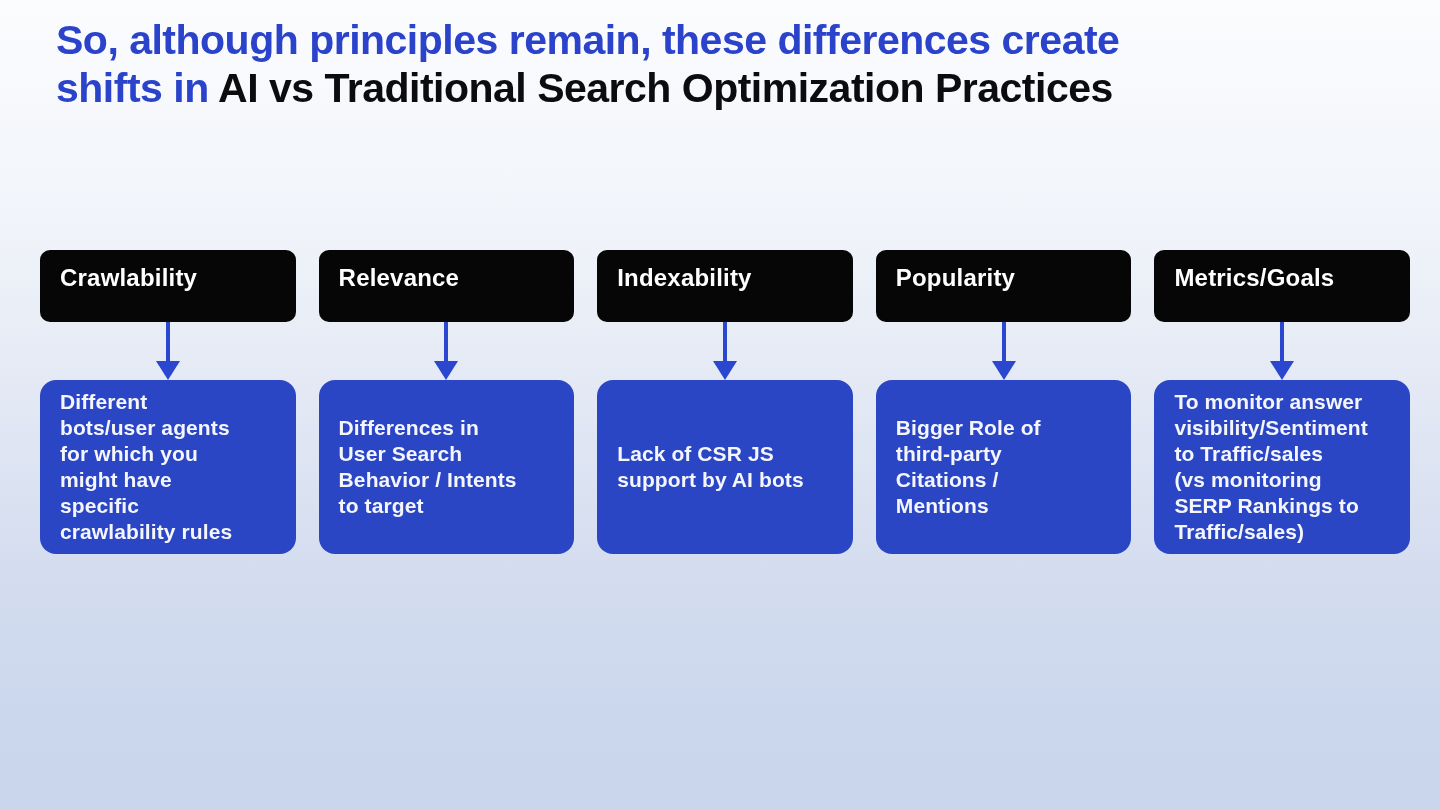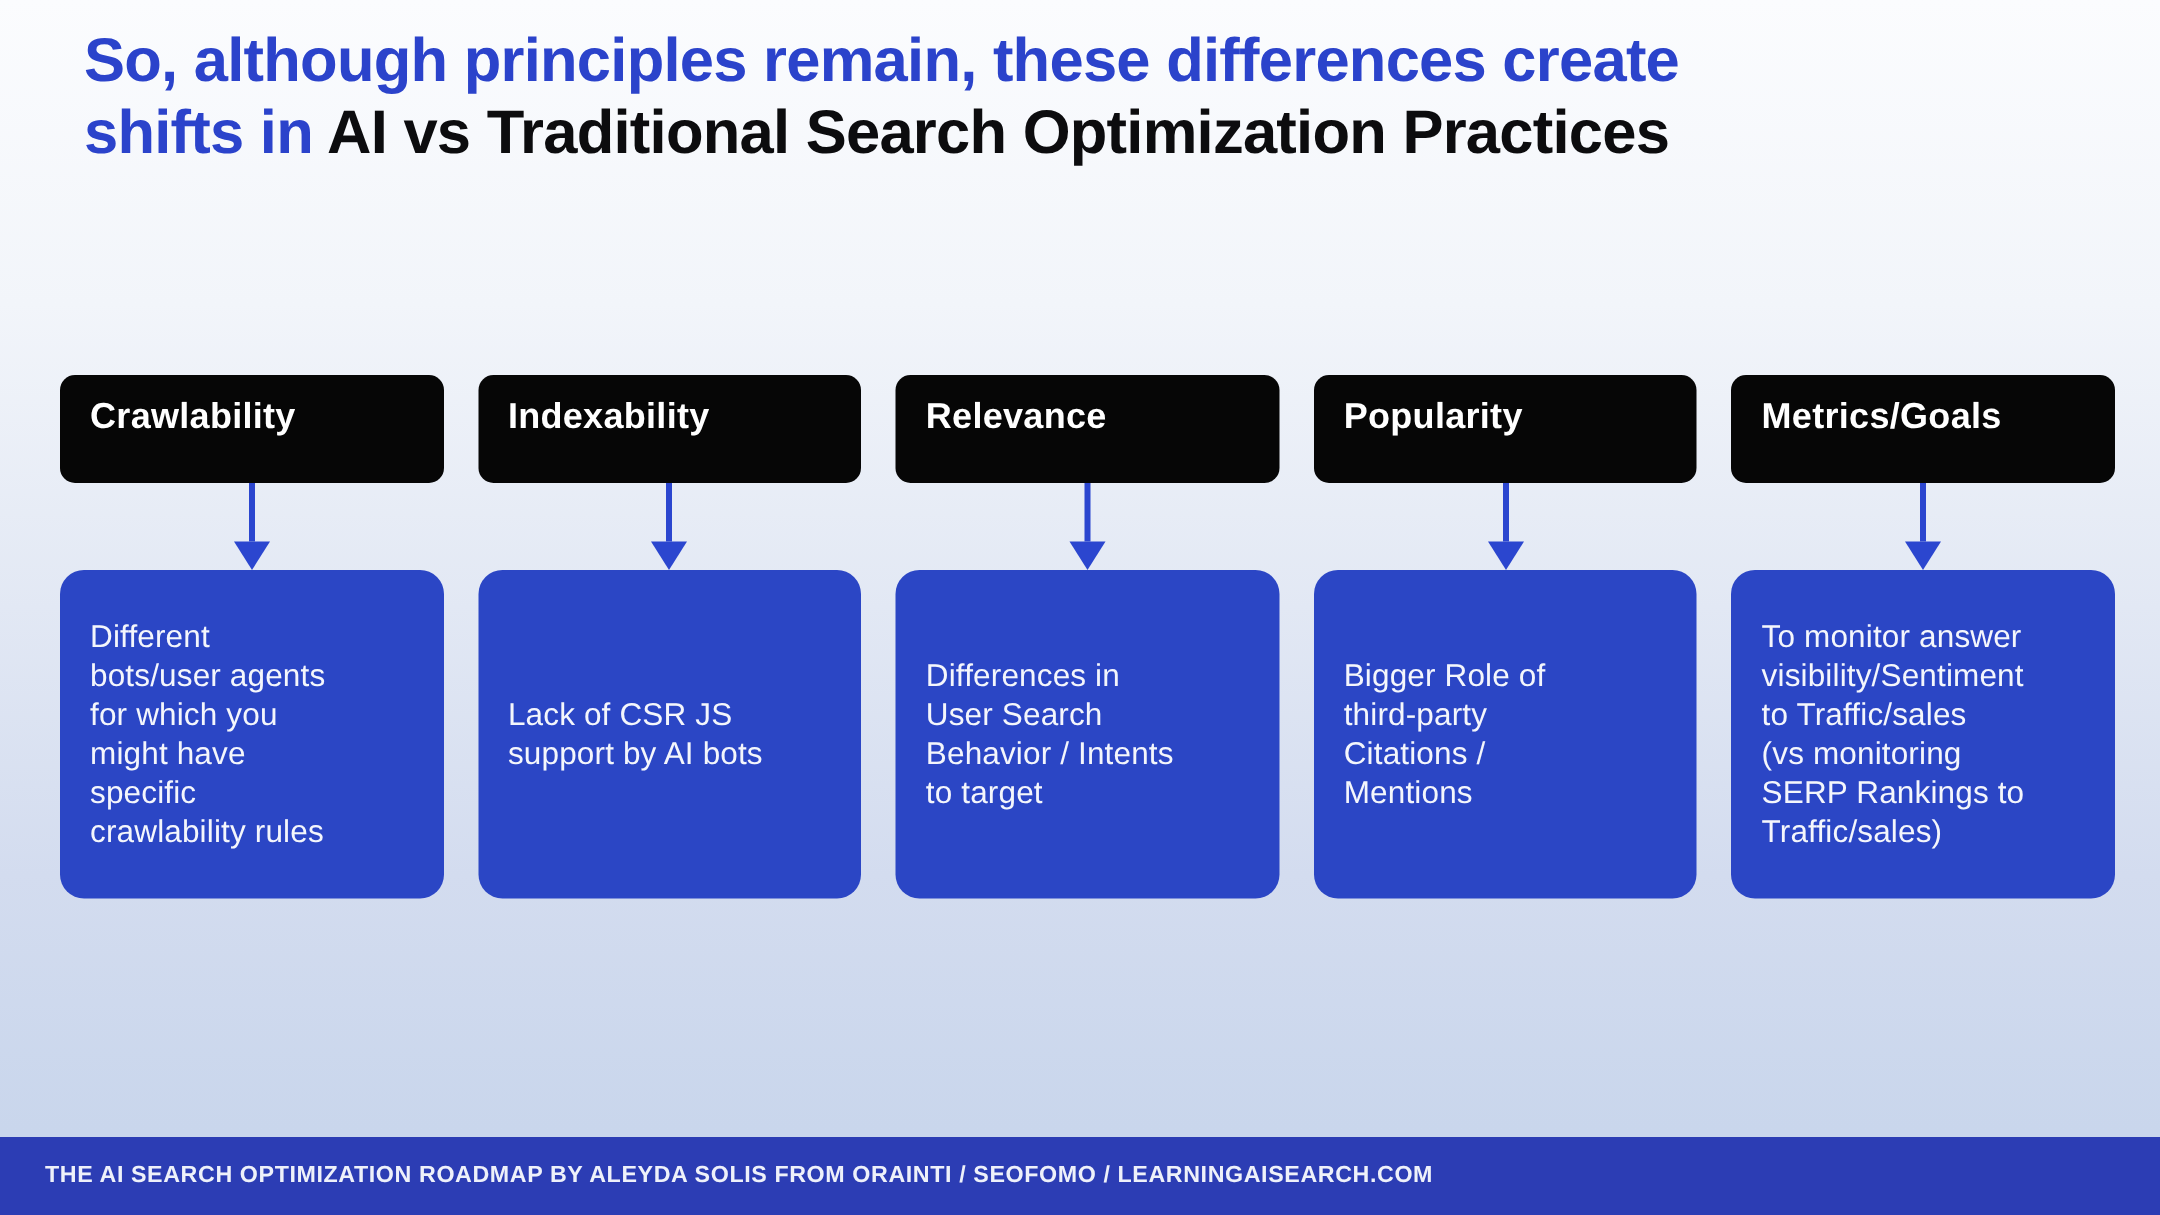--- a/index.html
+++ b/index.html
@@ -54,26 +54,26 @@
   }
   .arrow .stem { width: 4px; height: 39px; background: #2b46cf; }
   .arrow .head {
     width: 0; height: 0;
     border-left: 12px solid transparent;
     border-right: 12px solid transparent;
     border-top: 19px solid #2b46cf;
   }
 
   .detail-box {
-    height: 219px;
+    height: 174px;
     background: #2b46c5;
     border-radius: 16px;
     color: #f4f6fc;
     font-size: 21px;
-    font-weight: normal;
+    font-weight: bold;
     line-height: 26px;
     display: flex;
     align-items: center;
     padding: 0 12px 0 20px;
     white-space: pre-line;
     letter-spacing: 0.1px;
   }
 
   
   .footer {
@@ -110,39 +110,39 @@
       </div>
       <div class="detail-box">Different
 bots/user agents
 for which you
 might have
 specific
 crawlability rules</div>
     </div>
 
     <div class="column">
-      <div class="header-box">Indexability</div>
-      <div class="arrow">
-        <div class="stem"></div>
-        <div class="head"></div>
-      </div>
-      <div class="detail-box">Lack of CSR JS
-support by AI bots</div>
-    </div>
-
-    <div class="column">
       <div class="header-box">Relevance</div>
       <div class="arrow">
         <div class="stem"></div>
         <div class="head"></div>
       </div>
       <div class="detail-box">Differences in
 User Search
 Behavior / Intents
 to target</div>
+    </div>
+
+    <div class="column">
+      <div class="header-box">Indexability</div>
+      <div class="arrow">
+        <div class="stem"></div>
+        <div class="head"></div>
+      </div>
+      <div class="detail-box">Lack of CSR JS
+support by AI bots</div>
     </div>
 
     <div class="column">
       <div class="header-box">Popularity</div>
       <div class="arrow">
         <div class="stem"></div>
         <div class="head"></div>
       </div>
       <div class="detail-box">Bigger Role of
 third-party
@@ -159,17 +159,14 @@
       <div class="detail-box">To monitor answer
 visibility/Sentiment
 to Traffic/sales
 (vs monitoring
 SERP Rankings to
 Traffic/sales)</div>
     </div>
 
   </div>
 
-  <div class="footer">
-    <span class="footer-text">THE AI SEARCH OPTIMIZATION ROADMAP BY ALEYDA SOLIS FROM ORAINTI / SEOFOMO / LEARNINGAISEARCH.COM</span>
-  </div>
 
 </div>
 
 </body></html>

